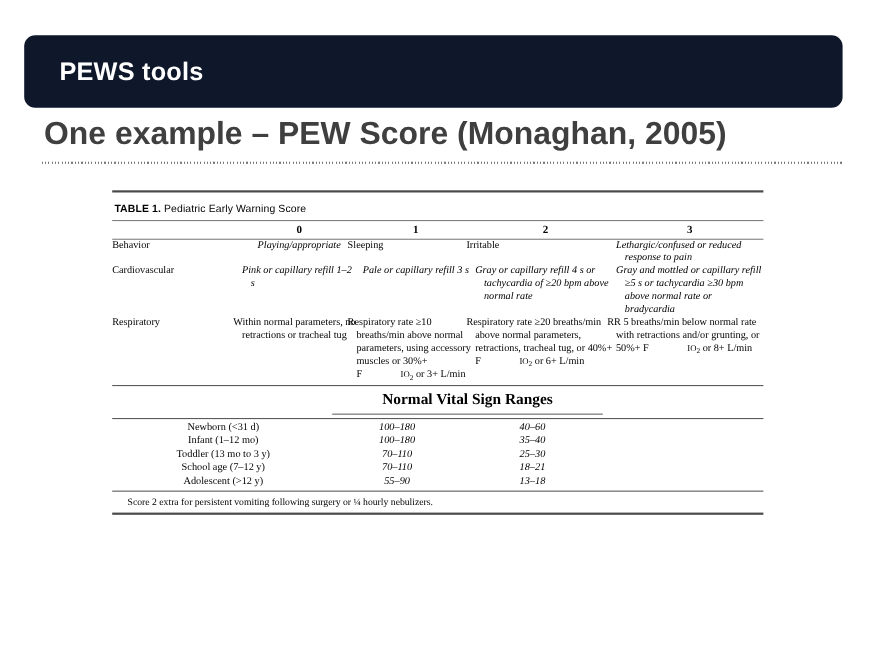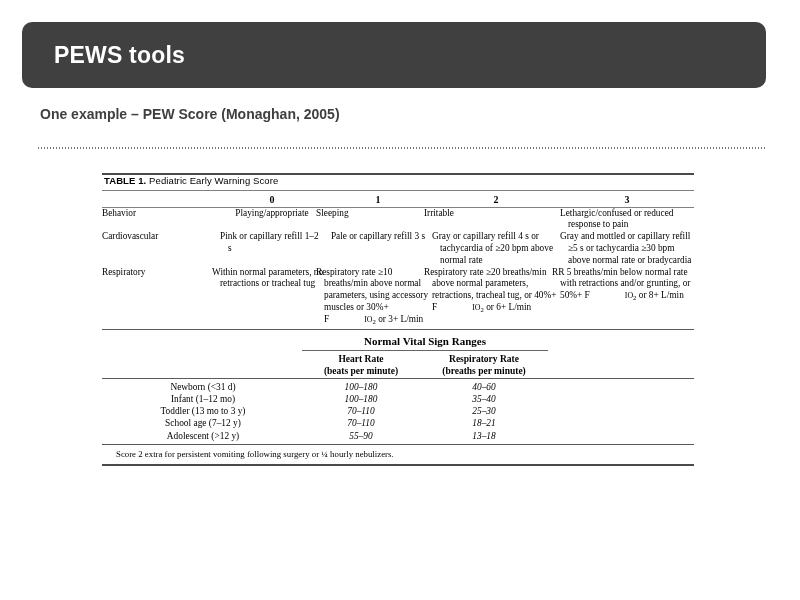--- a/index.html
+++ b/index.html
@@ -12,45 +12,45 @@
     background: #ffffff;
     font-family: "Liberation Sans", sans-serif;
     overflow: hidden;
     position: relative;
   }
 
   
   .slide-header {
     position: absolute;
     left: 22px;
-    top: 22px;
+    top: 32px;
     width: 744px;
     height: 66px;
-    background: #404040;
+    background: #0f172a;
     border-radius: 10px;
     display: flex;
     align-items: center;
   }
   .slide-header-title {
     color: #ffffff;
     font-size: 23px;
     font-weight: bold;
     letter-spacing: 0.2px;
     padding-left: 32px;
     font-family: "Liberation Sans", sans-serif;
   }
 
   
   .slide-subtitle {
     position: absolute;
     left: 40px;
     top: 106px;
     width: 726px;
     color: #3f3f3f;
-    font-size: 14px;
+    font-size: 29px;
     font-weight: bold;
     font-family: "Liberation Sans", sans-serif;
     white-space: nowrap;
   }
 
   
   .divider {
     position: absolute;
     left: 38px;
     top: 147px;
@@ -73,21 +73,21 @@
     font-family: "Liberation Serif", serif;
   }
 
   .rule-thick   { border-top: 2px solid #4a4a4a; height: 0; }
   .rule-thin    { border-top: 1px solid #808080; height: 0; }
   .rule-med     { border-top: 1px solid #5a5a5a; height: 0; }
 
   .table-caption {
     font-family: "Liberation Sans", sans-serif;
     font-size: 9.5px;
-    padding: 0 2px 4px 2px;
+    padding: 10px 2px 4px 2px;
     letter-spacing: 0.1px;
   }
   .table-caption b { font-weight: bold; }
 
   
   table.score-grid {
     width: 100%;
     border-collapse: collapse;
     font-size: 9.3px;
     line-height: 1.27;
@@ -113,20 +113,21 @@
 
   .grid-body td {
     padding: 4px 6px 4px 0;
   }
   .cell-hang {
     text-indent: -8px;
     padding-left: 8px;
   }
   .cell-center-hang {
     text-align: center;
+    font-style: italic;
   }
   .cell-center-hang span {
     display: inline-block;
     text-align: left;
     text-indent: -8px;
     padding-left: 8px;
   }
   sub { font-size: 0.72em; vertical-align: baseline; position: relative; top: 2px; }
   .smallcap { font-size: 0.85em; margin-left: 35px; }
 
@@ -139,21 +140,21 @@
   }
   table.vitals td, table.vitals th { padding: 0; vertical-align: top; }
   .v-col-age  { width: 200px; }
   .v-col-hr   { width: 118px; }
   .v-col-rr   { width: 128px; }
   .v-col-pad  { width: 146px; }
 
   .vsr-banner {
     text-align: center;
     font-weight: bold;
-    font-size: 11px;
+    font-size: 14px;
     padding: 4px 0 2px 0;
   }
   .vsr-underline {
     border-bottom: 1px solid #666;
     height: 0;
     margin: 0 0 3px 0;
   }
   .vitals-head td {
     text-align: center;
     font-weight: bold;
@@ -265,32 +266,20 @@
     </colgroup>
     <tbody>
         <tr>
       <td></td>
       <td colspan="2">
         <div class="vsr-banner">Normal Vital Sign Ranges</div>
         <div class="vsr-underline"></div>
       </td>
       <td></td>
     </tr>
-    <tr class="vitals-head">
-      <td></td>
-      <td>
-        <div>Heart Rate</div>
-        <div>(beats per minute)</div>
-      </td>
-      <td>
-        <div>Respiratory Rate</div>
-        <div>(breaths per minute)</div>
-      </td>
-      <td></td>
-    </tr>
   </tbody>
     </table>
 
   <div class="rule-med"></div>
   <div class="spacer-xs"></div>
 
   <table class="vitals">
     <colgroup>
       <col class="v-col-age">
         <col class="v-col-hr">

